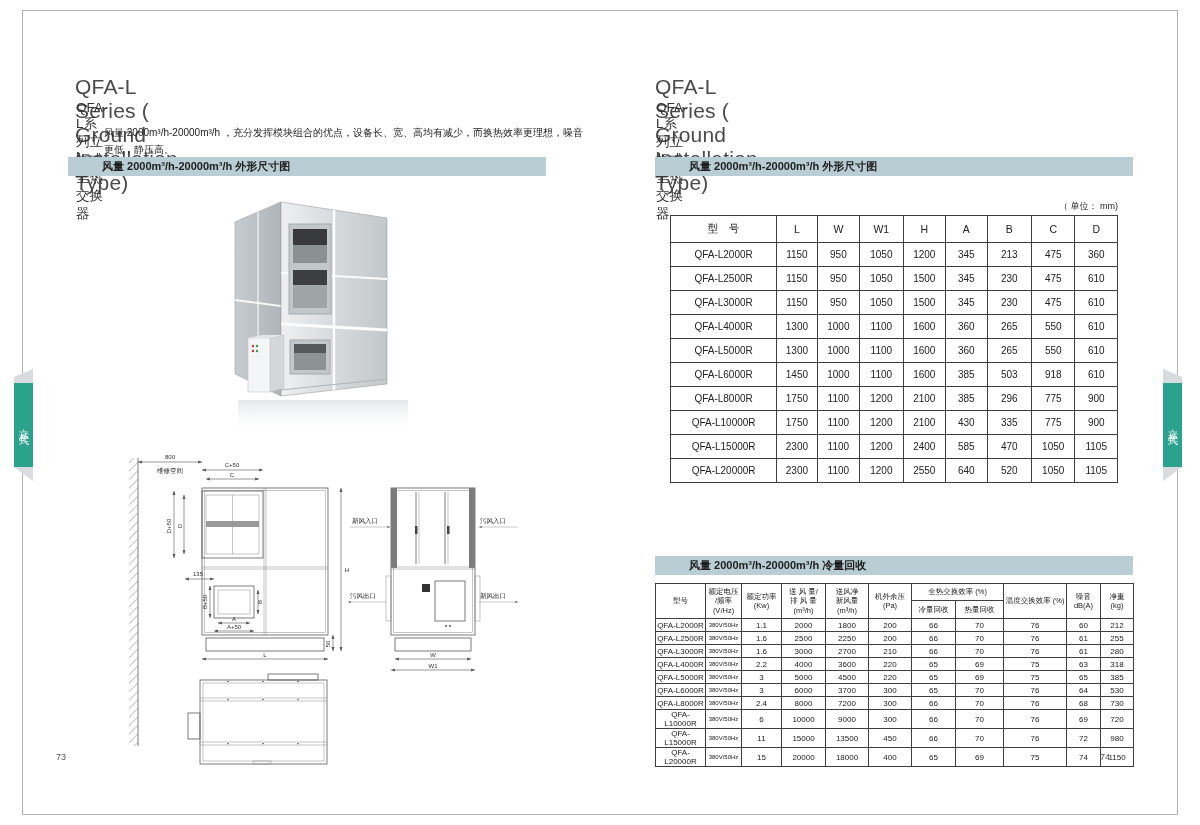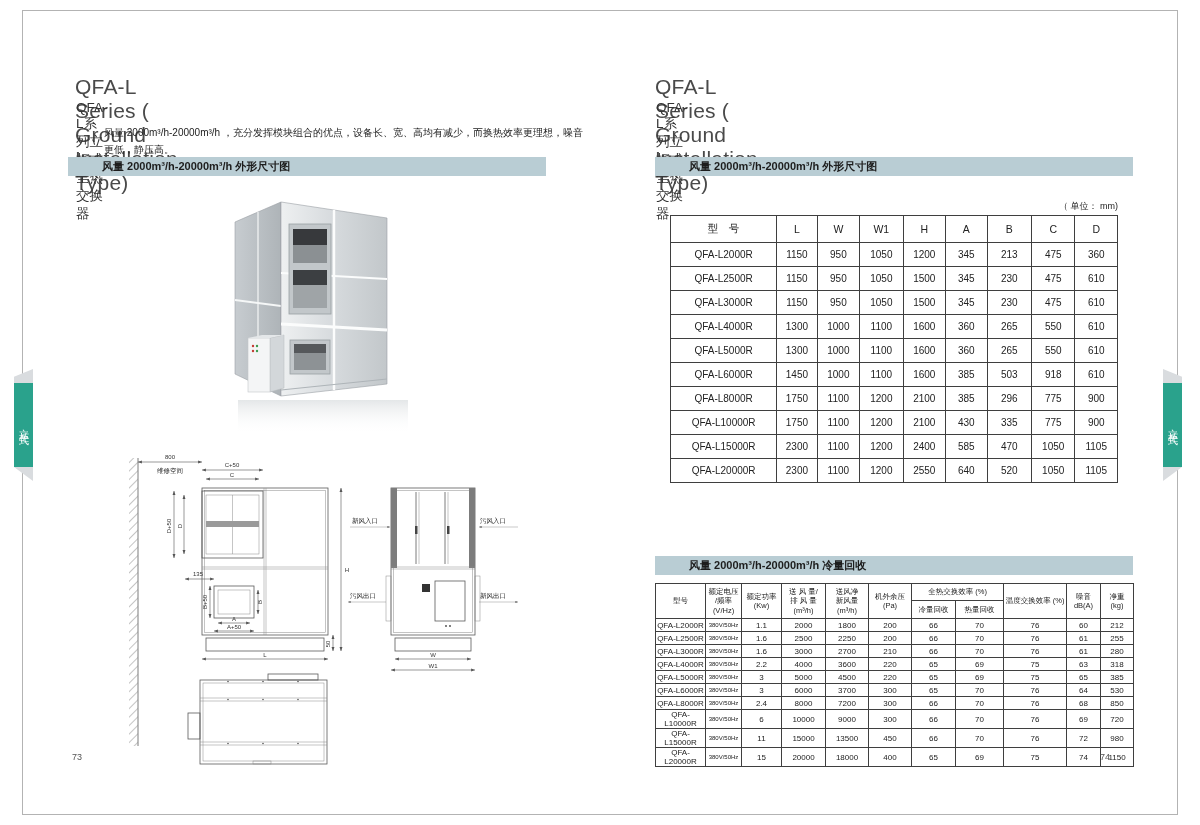--- a/index.html
+++ b/index.html
@@ -245,21 +245,21 @@
         <circle cx="170" cy="253.5" r="0.8" fill="#555"></circle>
       <circle cx="100" cy="297.5" r="0.8" fill="#555"></circle>
         <circle cx="135" cy="297.5" r="0.8" fill="#555"></circle>
         <circle cx="170" cy="297.5" r="0.8" fill="#555"></circle>
       <circle cx="100" cy="235.5" r="0.8" fill="#555"></circle>
         <circle cx="135" cy="235.5" r="0.8" fill="#555"></circle>
         <circle cx="170" cy="235.5" r="0.8" fill="#555"></circle>
     </g>
   </svg>
 
-  <div class="pagenum" style="left:72px;top:752px;">73</div>
+  <div class="pagenum" style="left:56px;top:752px;">73</div>
 </div>
 
 <div class="page">
   <div class="title" style="left:655px;top:75px;">QFA-L Series ( Ground Installation Type)</div>
   <div class="subtitle" style="left:656px;top:100px;">QFA-L系列立柜式全热交换器</div>
   <div class="banner" style="left:655px;top:157px;">风量 2000m³/h-20000m³/h 外形尺寸图</div>
   <div class="unit-note" style="left:938px;top:200px;">（ 单位： mm)</div>
 
   <table class="dim-table">
     <colgroup>
@@ -527,21 +527,21 @@
           <td>QFA-L8000R</td>
           <td>380V/50Hz</td>
           <td>2.4</td>
           <td>8000</td>
           <td>7200</td>
           <td>300</td>
           <td>66</td>
           <td>70</td>
           <td>76</td>
           <td>68</td>
-          <td>850</td>
+          <td>730</td>
         </tr>
         <tr>
           <td>QFA-L10000R</td>
           <td>380V/50Hz</td>
           <td>6</td>
           <td>10000</td>
           <td>9000</td>
           <td>300</td>
           <td>66</td>
           <td>70</td>

